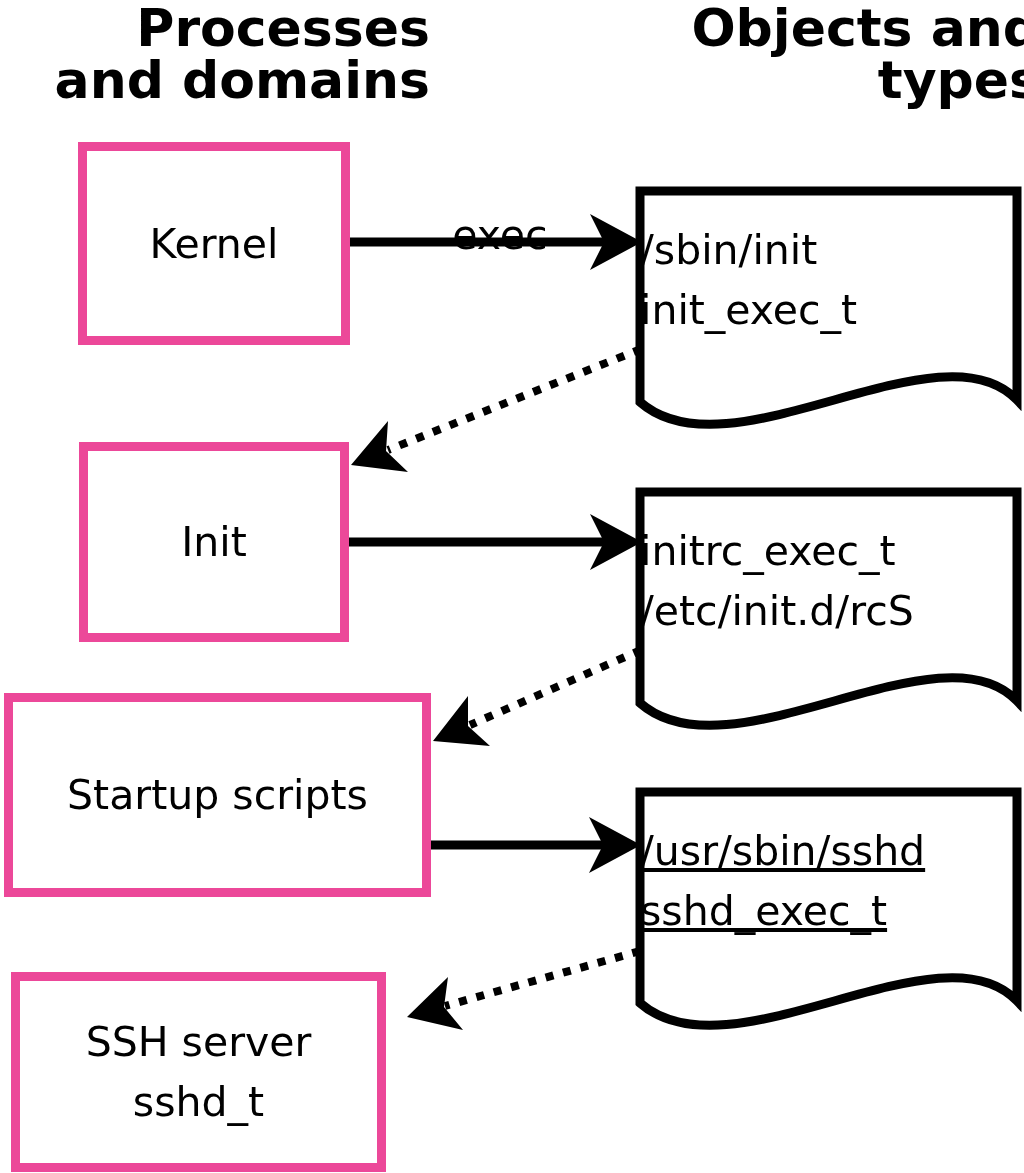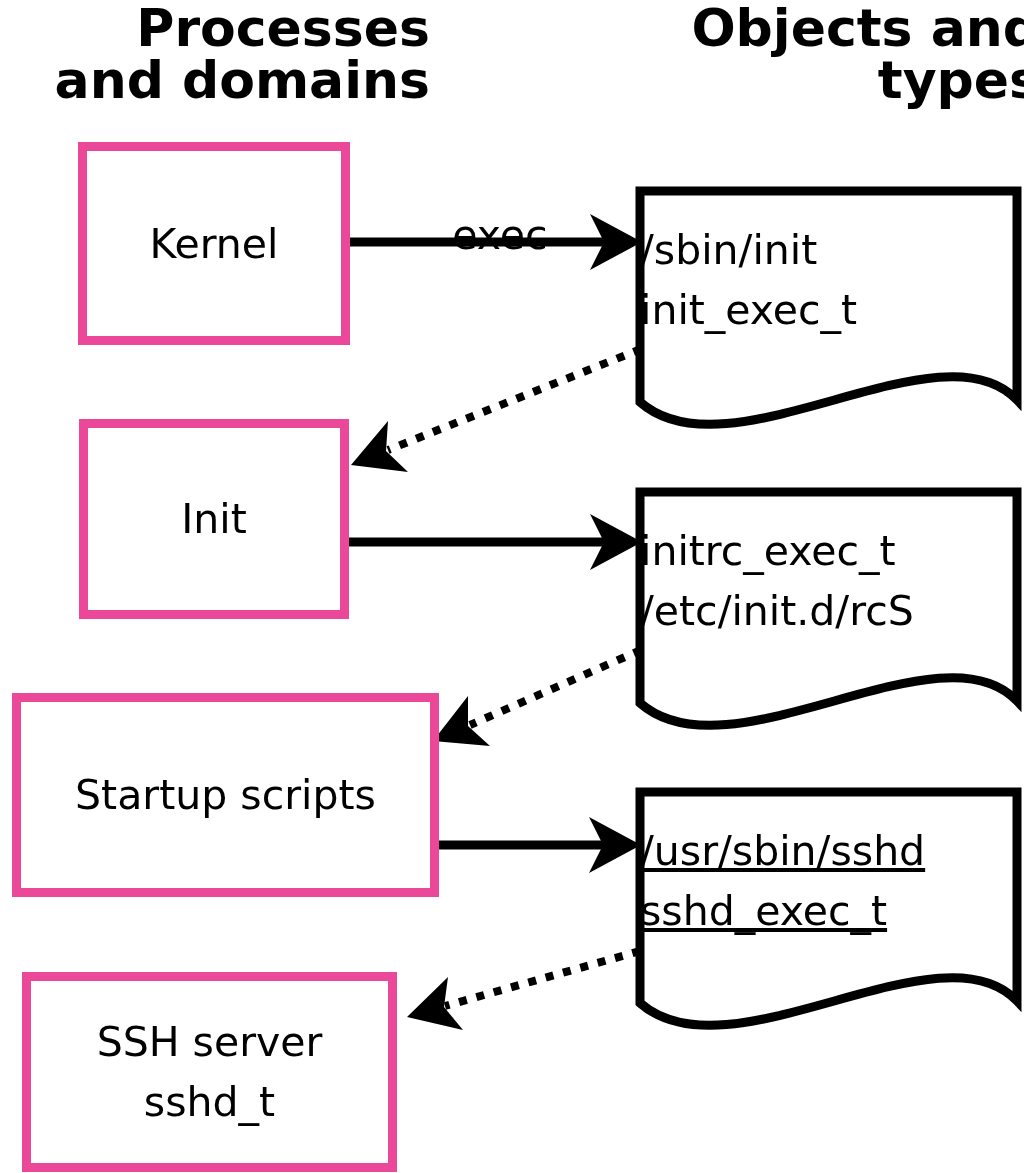--- a/index.html
+++ b/index.html
@@ -59,23 +59,23 @@
     display: flex;
     flex-direction: column;
     align-items: center;
     justify-content: center;
     text-align: center;
     font-size: 41px;
     line-height: 60px;
     white-space: nowrap;
   }
   .pbox.kernel  { left: 78px;  top: 142px; width: 272px; height: 203px; }
-  .pbox.init    { left: 79px;  top: 419px; width: 270px; height: 200px; }
-  .pbox.startup { left: 12px;   top: 693px; width: 427px; height: 204px; }
-  .pbox.sshsrv  { left: 22px;  top: 972px; width: 375px; height: 200px; }
+  .pbox.init    { left: 79px;  top: 442px; width: 270px; height: 200px; }
+  .pbox.startup { left: 4px;   top: 693px; width: 427px; height: 204px; }
+  .pbox.sshsrv  { left: 11px;  top: 972px; width: 375px; height: 200px; }
   .doc-label {
     position: absolute;
     left: 640px;
     width: 377px;
     height: 160px;
     display: flex;
     flex-direction: column;
     align-items: flex-start;
     justify-content: center;
     text-align: center;

